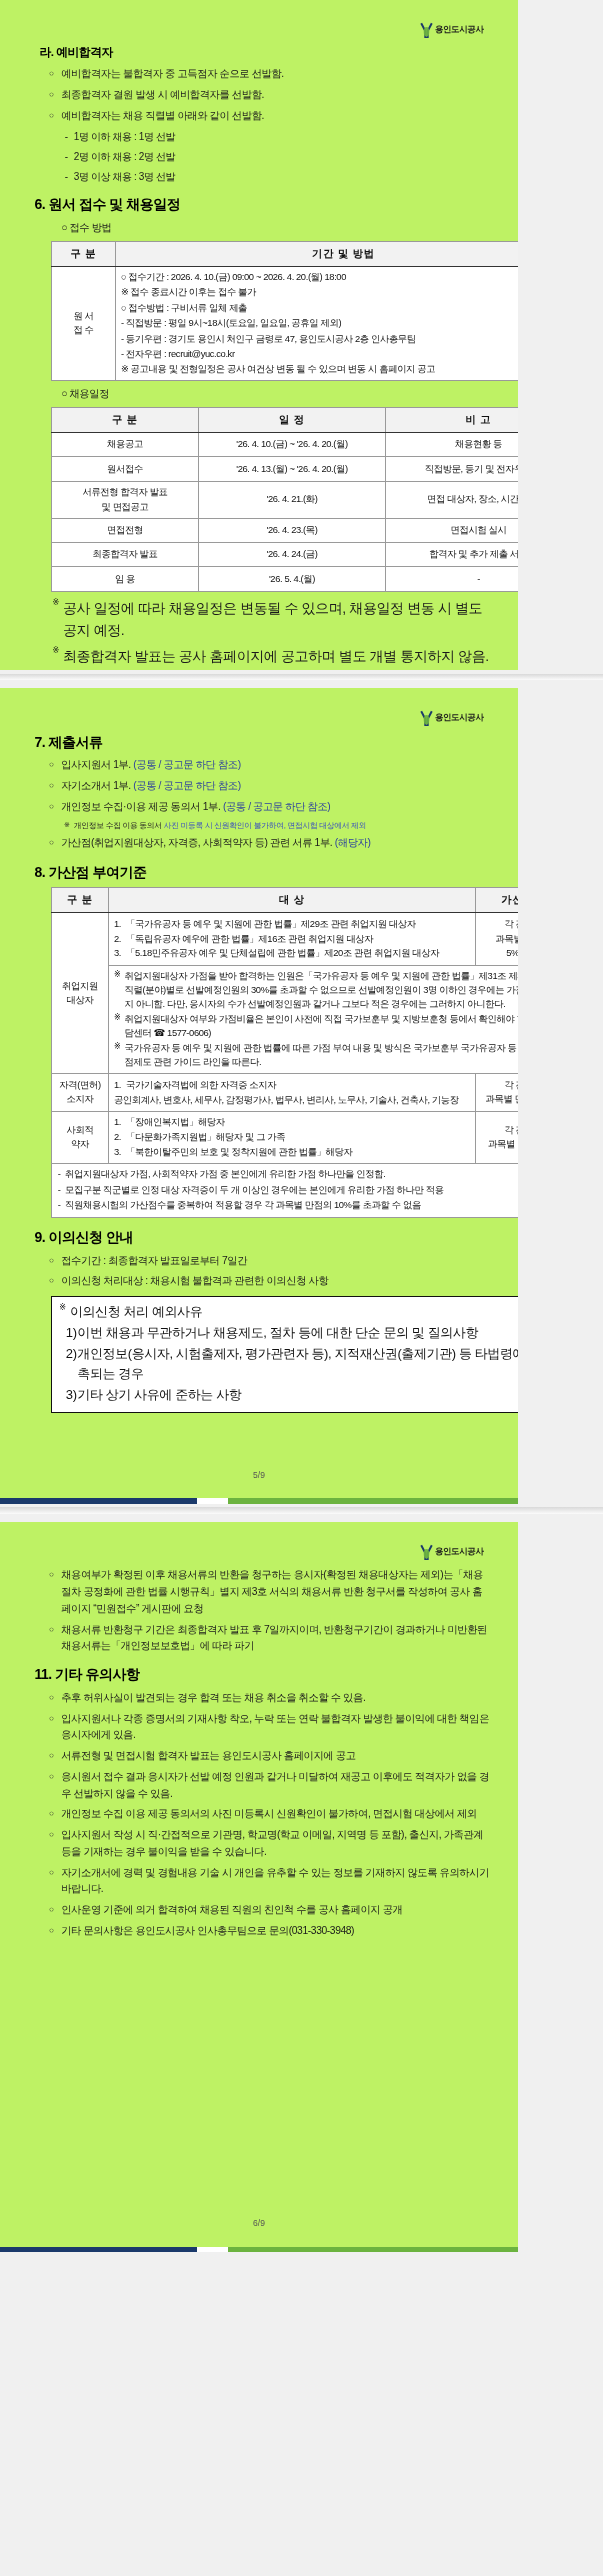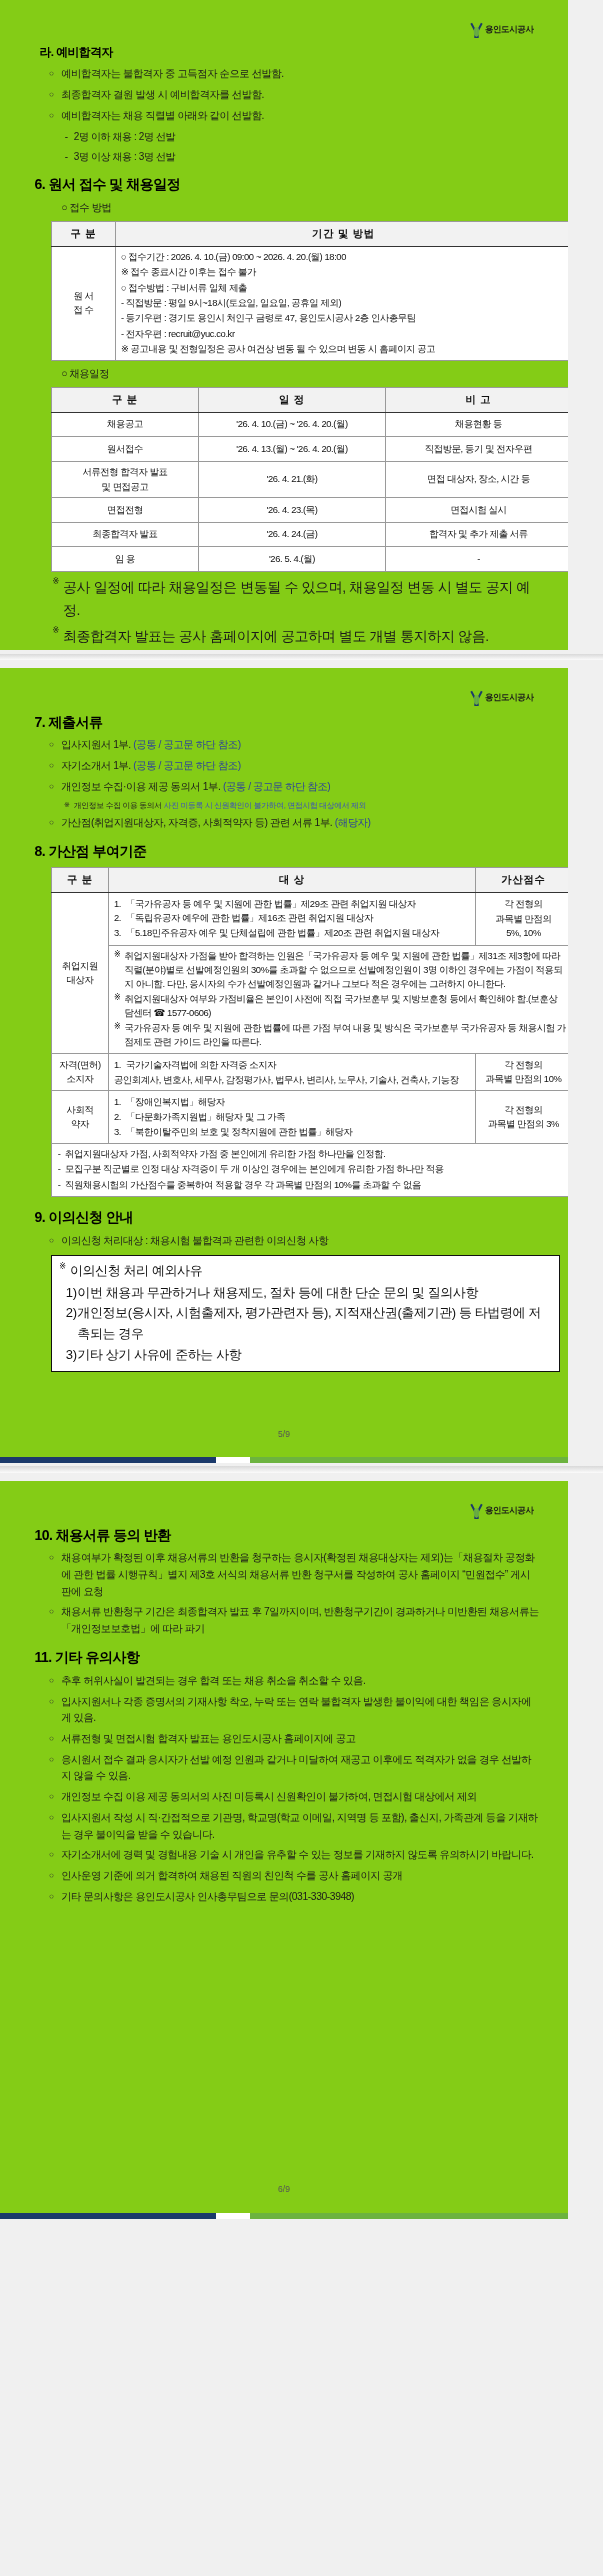--- a/index.html
+++ b/index.html
@@ -8,22 +8,22 @@
     background: #f0f0f0;
     font-family: "Liberation Sans", "DejaVu Sans", sans-serif;
   }
   .viewport {
     width: 603px;
     margin: 0 auto;
     background: #f0f0f0;
     position: relative;
   }
   .page {
-    width: 568px;
-    background: #84cc16;
+    width: 518px;
+    background: #bef264;
     position: relative;
     padding: 19.5px 28px 0 28px;
     overflow: hidden;
   }
   .page-gap {
     height: 18px;
     background: #f0f0f0;
     position: relative;
   }
   .page-gap::before {
@@ -246,20 +246,21 @@
           <ellipse cx="8" cy="12" rx="3.4" ry="6" fill="#6cb33f" opacity="0.92"></ellipse>
         </svg>
         <span class="logo-text">용인도시공사</span>
       </div>
     </div>
 
     <h3 class="subsec">라. 예비합격자</h3>
     <p class="b1">예비합격자는 불합격자 중 고득점자 순으로 선발함.</p>
     <p class="b1">최종합격자 결원 발생 시 예비합격자를 선발함.</p>
     <p class="b1">예비합격자는 채용 직렬별 아래와 같이 선발함.</p>
+    <p class="b2">1명 이하 채용 : 1명 선발</p>
     <p class="b2">2명 이하 채용 : 2명 선발</p>
     <p class="b2">3명 이상 채용 : 3명 선발</p>
 
     <h2 class="sec">6. 원서 접수 및 채용일정</h2>
     <p class="b1 nomark">○ 접수 방법</p>
 
     <table class="doc">
       <colgroup>
           <col style="width:64px">
           <col>
@@ -462,20 +463,21 @@
           <td class="cell-body" colspan="3">
             <div class="tdash">취업지원대상자 가점, 사회적약자 가점 중 본인에게 유리한 가점 하나만을 인정함.</div>
             <div class="tdash">모집구분 직군별로 인정 대상 자격증이 두 개 이상인 경우에는 본인에게 유리한 가점 하나만 적용</div>
             <div class="tdash">직원채용시험의 가산점수를 중복하여 적용할 경우 각 과목별 만점의 10%를 초과할 수 없음</div>
           </td>
         </tr>
       </tbody>
     </table>
 
     <h2 class="sec">9. 이의신청 안내</h2>
+    <p class="b1">접수기간 : 최종합격자 발표일로부터 7일간</p>
     <p class="b1">이의신청 처리대상 : 채용시험 불합격과 관련한 이의신청 사항</p>
 
     <div class="boxnote">
       <div class="hdr">이의신청 처리 예외사유</div>
       <ol>
         <li><span class="n">1)</span><span>이번 채용과 무관하거나 채용제도, 절차 등에 대한 단순 문의 및 질의사항</span></li>
         <li><span class="n">2)</span><span>개인정보(응시자, 시험출제자, 평가관련자 등), 지적재산권(출제기관) 등 타법령에 저촉되는 경우</span></li>
         <li><span class="n">3)</span><span>기타 상기 사유에 준하는 사항</span></li>
       </ol>
     </div>
@@ -496,21 +498,20 @@
     <div class="logo-row">
       <div class="logo">
         <svg class="logo-mark" viewBox="0 0 16 20">
           <path d="M1.5 1.5 L6.5 11 L6.5 19 L9.5 19 L9.5 11 L14.5 1.5" fill="none" stroke="#1b3a6b" stroke-width="2.4"></path>
           <ellipse cx="8" cy="12" rx="3.4" ry="6" fill="#6cb33f" opacity="0.92"></ellipse>
         </svg>
         <span class="logo-text">용인도시공사</span>
       </div>
     </div>
 
-    <h2 class="sec first">10. 채용서류 등의 반환</h2>
     <p class="b1">채용여부가 확정된 이후 채용서류의 반환을 청구하는 응시자(확정된 채용대상자는 제외)는「채용절차 공정화에 관한 법률 시행규칙」별지 제3호 서식의 채용서류 반환 청구서를 작성하여 공사 홈페이지 “민원접수” 게시판에 요청</p>
     <p class="b1">채용서류 반환청구 기간은 최종합격자 발표 후 7일까지이며, 반환청구기간이 경과하거나 미반환된 채용서류는「개인정보보호법」에 따라 파기</p>
 
     <h2 class="sec">11. 기타 유의사항</h2>
     <p class="b1">추후 허위사실이 발견되는 경우 합격 또는 채용 취소을 취소할 수 있음.</p>
     <p class="b1">입사지원서나 각종 증명서의 기재사항 착오, 누락 또는 연락 불합격자 발생한 불이익에 대한 책임은 응시자에게 있음.</p>
     <p class="b1">서류전형 및 면접시험 합격자 발표는 용인도시공사 홈페이지에 공고</p>
     <p class="b1">응시원서 접수 결과 응시자가 선발 예정 인원과 같거나 미달하여 재공고 이후에도 적격자가 없을 경우 선발하지 않을 수 있음.</p>
     <p class="b1">개인정보 수집 이용 제공 동의서의 사진 미등록시 신원확인이 불가하여, 면접시험 대상에서 제외</p>
     <p class="b1">입사지원서 작성 시 직·간접적으로 기관명, 학교명(학교 이메일, 지역명 등 포함), 출신지, 가족관계 등을 기재하는 경우 불이익을 받을 수 있습니다.</p>

